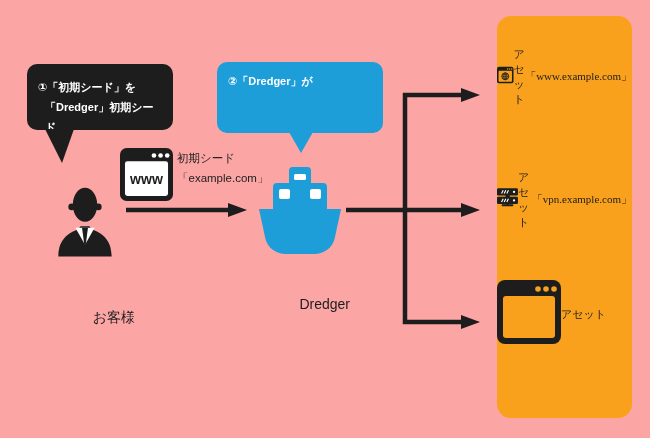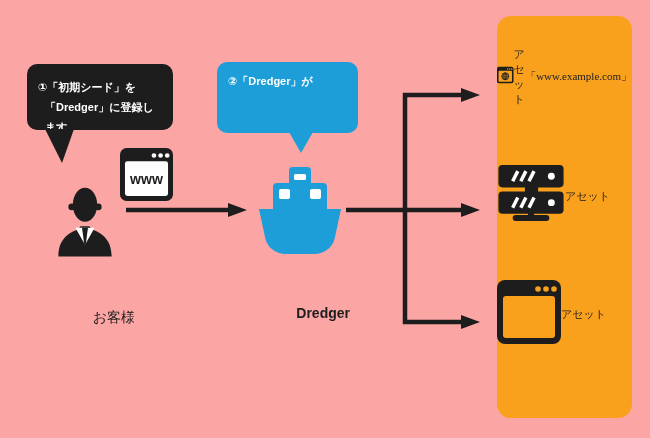--- a/index.html
+++ b/index.html
@@ -5,21 +5,21 @@
   html,body{margin:0;padding:0;background:#ffffff;}
   .canvas{
     position:relative;width:650px;height:438px;background:#fca5a5;
     font-family:"Liberation Sans","DejaVu Sans",sans-serif;color:#1d1d1d;overflow:hidden;
   }
   .abs{position:absolute;}
   
   .bubble{position:absolute;border-radius:10px;color:#fff;font-weight:bold;box-sizing:border-box;}
   .bubble.black{left:27px;top:64px;width:146px;height:66px;background:#1d1d1d;
     font-size:11px;line-height:20px;padding:13px 10px 0 11px;}
-  .bubble.blue{left:217px;top:62px;width:141px;height:71px;background:#1e9ed9;
+  .bubble.blue{left:217px;top:62px;width:166px;height:71px;background:#1e9ed9;
     font-size:11px;line-height:17px;padding:11px 8px 0 11px;}
   .bubble .indent{padding-left:7px;}
   .tail{position:absolute;}
   
   .caption{position:absolute;font-size:14px;text-align:right;color:#1d1d1d;margin-top:48px;}
   .seed-label{position:absolute;left:177px;top:148px;font-size:11.5px;line-height:20px;color:#1d1d1d;}
   
   .panel{position:absolute;left:497px;top:16px;width:135px;height:402px;background:#f9a11c;border-radius:14px;}
   .asset{position:absolute;left:0;right:0;display:flex;flex-direction:row;align-items:center;}
   .asset .title{font-size:11px;margin-top:5px;color:#1d1d1d;}
@@ -28,21 +28,21 @@
     color:#ffffff;font-weight:bold;font-size:12.5px;letter-spacing:1px;}
   svg{display:block;}
 </style>
 </head>
 <body>
 
 <div class="canvas">
 
   <div class="bubble black">
     <div>①「初期シード」を</div>
-    <div class="indent">「Dredger」に登録します</div>
+    <div class="indent">「Dredger」初期シード</div>
   </div>
   <svg class="tail" style="left:44px;top:129px;" width="34" height="36" viewBox="0 0 34 36">
     <polygon points="1,0 30,0 18,34" fill="#1d1d1d"></polygon>
   </svg>
 
   <div class="bubble blue">
     <div>②「Dredger」が</div>
   </div>
   <svg class="tail" style="left:289px;top:132px;" width="26" height="23" viewBox="0 0 26 23">
     <polygon points="0,0 24,0 12,21" fill="#1e9ed9"></polygon>
@@ -60,31 +60,33 @@
 
   <svg class="abs" style="left:120px;top:148px;" width="53" height="53" viewBox="0 0 64 64">
     <rect x="0" y="0" width="64" height="64" rx="8" fill="#1d1d1d"></rect>
     <circle cx="41" cy="9" r="2.8" fill="#ffffff"></circle>
     <circle cx="49" cy="9" r="2.8" fill="#ffffff"></circle>
     <circle cx="57" cy="9" r="2.8" fill="#ffffff"></circle>
     <rect x="6" y="16" width="52" height="42" rx="3" fill="#ffffff"></rect>
     <text x="32" y="44" text-anchor="middle" font-family="Liberation Sans,DejaVu Sans,sans-serif" font-size="17" font-weight="bold" fill="#1d1d1d">www</text>
   </svg>
   <div class="seed-label">
+    <div>初期シード</div>
+    <div>「example.com」</div>
   </div>
 
   <svg class="abs" style="left:258px;top:167px;" width="84" height="88" viewBox="0 0 84 88">
     <rect x="31" y="0" width="22" height="22" rx="3.5" fill="#1e9ed9"></rect>
     <rect x="36" y="7" width="12" height="6" rx="1.5" fill="#ffffff"></rect>
     <rect x="15" y="16" width="54" height="30" rx="4" fill="#1e9ed9"></rect>
     <rect x="21" y="22" width="11" height="10" rx="2" fill="#ffffff"></rect>
     <rect x="52" y="22" width="11" height="10" rx="2" fill="#ffffff"></rect>
     <path d="M1,42 L28,42 L42,27 L56,42 L83,42 L77,70 C75,82 64,87 57,87 L27,87 C20,87 9,82 7,70 Z" fill="#1e9ed9"></path>
   </svg>
-  <div class="caption" style="left:250px;top:257px;width:100px;font-weight:bold;">Dredger</div>
+  <div class="caption" style="left:250px;top:248px;width:100px;">Dredger</div>
 
   <svg class="abs" style="left:0;top:0;" width="650" height="438" viewBox="0 0 650 438" pointer-events="none">
     <g stroke="#1d1d1d" stroke-width="4.5" fill="#1d1d1d">
 
       <line x1="126" y1="210" x2="230" y2="210"></line>
       <polygon points="228,203 247,210 228,217" stroke="none"></polygon>
 
       <line x1="346" y1="210" x2="463" y2="210"></line>
       <polygon points="461,203 480,210 461,217" stroke="none"></polygon>
 
@@ -132,20 +134,21 @@
           <line x1="22" y1="16" x2="27" y2="6"></line>
           <line x1="30" y1="16" x2="35" y2="6"></line>
           <line x1="14" y1="42" x2="19" y2="32"></line>
           <line x1="22" y1="42" x2="27" y2="32"></line>
           <line x1="30" y1="42" x2="35" y2="32"></line>
         </g>
         <circle cx="52" cy="11" r="3.4" fill="#ffffff"></circle>
         <circle cx="52" cy="37" r="3.4" fill="#ffffff"></circle>
       </svg>
       <div class="title">アセット</div>
+      <div class="name">「vpn.example.com」</div>
     </div>
 
     <div class="asset" style="top:264px;">
       <svg width="64" height="64" viewBox="0 0 64 64">
         <rect x="0" y="0" width="64" height="64" rx="8" fill="#1d1d1d"></rect>
         <circle cx="41" cy="9" r="2.8" fill="#f9a11c"></circle>
         <circle cx="49" cy="9" r="2.8" fill="#f9a11c"></circle>
         <circle cx="57" cy="9" r="2.8" fill="#f9a11c"></circle>
         <rect x="6" y="16" width="52" height="42" rx="3" fill="#f9a11c"></rect>
       </svg>

